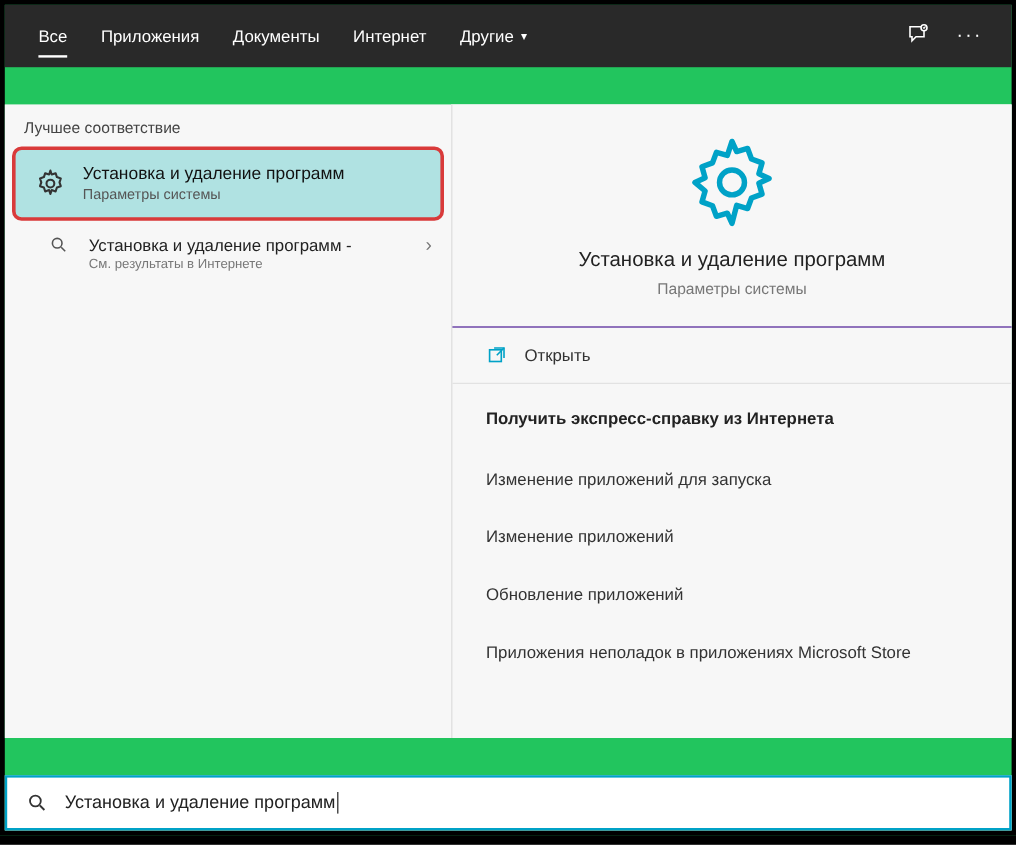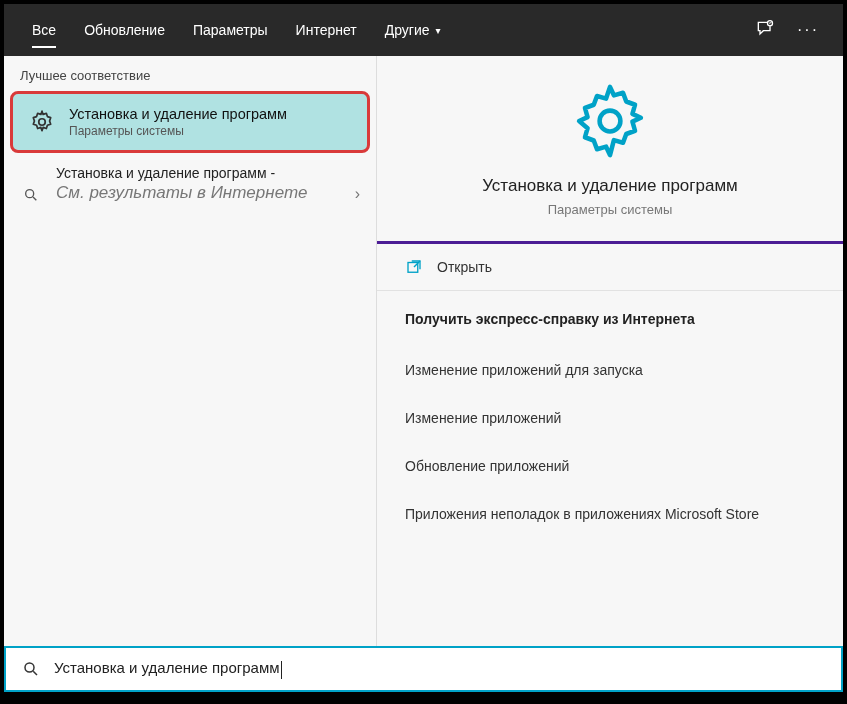--- a/index.html
+++ b/index.html
@@ -1,50 +1,50 @@
 <!DOCTYPE html>
 <html><head>
   <meta charset="utf-8">
   <style>
     * { margin: 0; padding: 0; box-sizing: border-box; font-family: "Segoe UI", sans-serif; }
     body { width: 847px; height: 704px; background: #000; overflow: hidden; }
-    .frame { background: #c2410c; width: 847px; height: 696px; border: 4px solid #000; display: flex; flex-direction: column; }
+    .frame { background: #22c55e; width: 847px; height: 696px; border: 4px solid #000; display: flex; flex-direction: column; gap: 31px; }
     
     .topbar { background: #292929; height: 52px; display: flex; align-items: center; padding: 0 14px; color: #fff; font-size: 14px; }
     .tab { padding: 0 14px; height: 52px; display: flex; align-items: center; cursor: pointer; position: relative; }
     .tab.active::after { content: ""; position: absolute; bottom: 8px; left: 14px; right: 14px; height: 2px; background: #fff; }
     .tab-caret { margin-left: 6px; font-size: 10px; }
     .topbar-right { margin-left: auto; display: flex; align-items: center; gap: 22px; padding-right: 10px; }
     .topbar-right svg { width: 20px; height: 20px; }
     .more-dots { font-size: 16px; letter-spacing: 2px; }
     
     .body { flex: 1; display: flex; background: #f7f7f7; }
     
     .left { width: 372px; display: flex; flex-direction: column; padding: 0; }
     .section-label { font-size: 13px; color: #444; padding: 12px 16px 8px; }
     
     .best-match { margin: 0 6px 2px; background: #b0e2e2; border: 3px solid #d93a3a; border-radius: 8px; padding: 12px 14px; display: flex; align-items: center; gap: 12px; cursor: pointer; }
     .best-match .icon-box { width: 30px; height: 30px; display: flex; align-items: center; justify-content: center; }
     .best-match .texts .title { font-size: 14.5px; color: #111; font-weight: 400; }
     .best-match .texts .sub { font-size: 12px; color: #555; margin-top: 2px; }
     
-    .web-result { display: flex; align-items: flex-end; padding: 10px 16px; gap: 14px; cursor: pointer; }
+    .web-result { display: flex; align-items: flex-start; padding: 10px 16px; gap: 14px; cursor: pointer; margin-left: 18px; }
     .web-result .icon-box { width: 22px; display: flex; justify-content: center; color: #555; }
     .web-result .texts { flex: 1; }
     .web-result .texts .title { font-size: 14px; color: #222; }
-    .web-result .texts .sub { font-size: 17px; color: #777; margin-top: 2px; font-style: italic; }
+    .web-result .texts .sub { font-size: 11px; color: #777; margin-top: 2px; }
     .chev { color: #777; font-size: 16px; }
     
     .right { flex: 1; border-left: 1px solid #ddd; background: #f7f7f7; display: flex; flex-direction: column; }
     .preview-top { display: flex; flex-direction: column; align-items: center; padding: 26px 20px 24px; }
     .big-gear { width: 78px; height: 78px; color: #00a2c7; }
     .preview-title { font-size: 17px; color: #222; margin-top: 16px; }
     .preview-sub { font-size: 13px; color: #777; margin-top: 6px; }
     
-    .open-row { border-top: 3px solid #4c1d95; border-bottom: 1px solid #e2e2e2; padding: 14px 28px; display: flex; align-items: center; gap: 14px; cursor: pointer; color: #333; font-size: 14px; }
+    .open-row { border-top: 1px solid #4c1d95; border-bottom: 1px solid #e2e2e2; padding: 14px 28px; display: flex; align-items: center; gap: 14px; cursor: pointer; color: #333; font-size: 14px; }
     .open-row svg { width: 18px; height: 18px; color: #00a2c7; }
     
     .help-section { padding: 20px 28px; }
     .help-heading { font-size: 14px; font-weight: 600; color: #222; margin-bottom: 27px; }
     .help-link { font-size: 14px; color: #333; padding: 8px 0; cursor: pointer; margin-top: 16px; }
     
     .searchbar { height: 46px; border: 2px solid #00a2c7; margin: 0; display: flex; align-items: center; padding: 0 16px; gap: 14px; background: #fff; }
     .searchbar svg { width: 18px; height: 18px; color: #333; flex-shrink: 0; }
     .search-text { font-size: 15px; color: #222; position: relative; }
     .cursor { display: inline-block; width: 1px; height: 18px; background: #222; vertical-align: middle; margin-left: 1px; animation: blink 1s step-end infinite; }
@@ -52,24 +52,24 @@
   </style>
 </head>
 <body>
 
 <div class="frame">
   <div class="topbar">
     <div class="tab active">
         <span>Все</span>
       </div>
     <div class="tab">
-        <span>Обновление</span>
+        <span>Приложения</span>
       </div>
     <div class="tab">
-        <span>Параметры</span>
+        <span>Документы</span>
       </div>
     <div class="tab">
         <span>Интернет</span>
       </div>
     <div class="tab">
         <span>Другие</span>
         <span class="tab-caret">▾</span>
       </div>
     <div class="topbar-right">
       <span>

